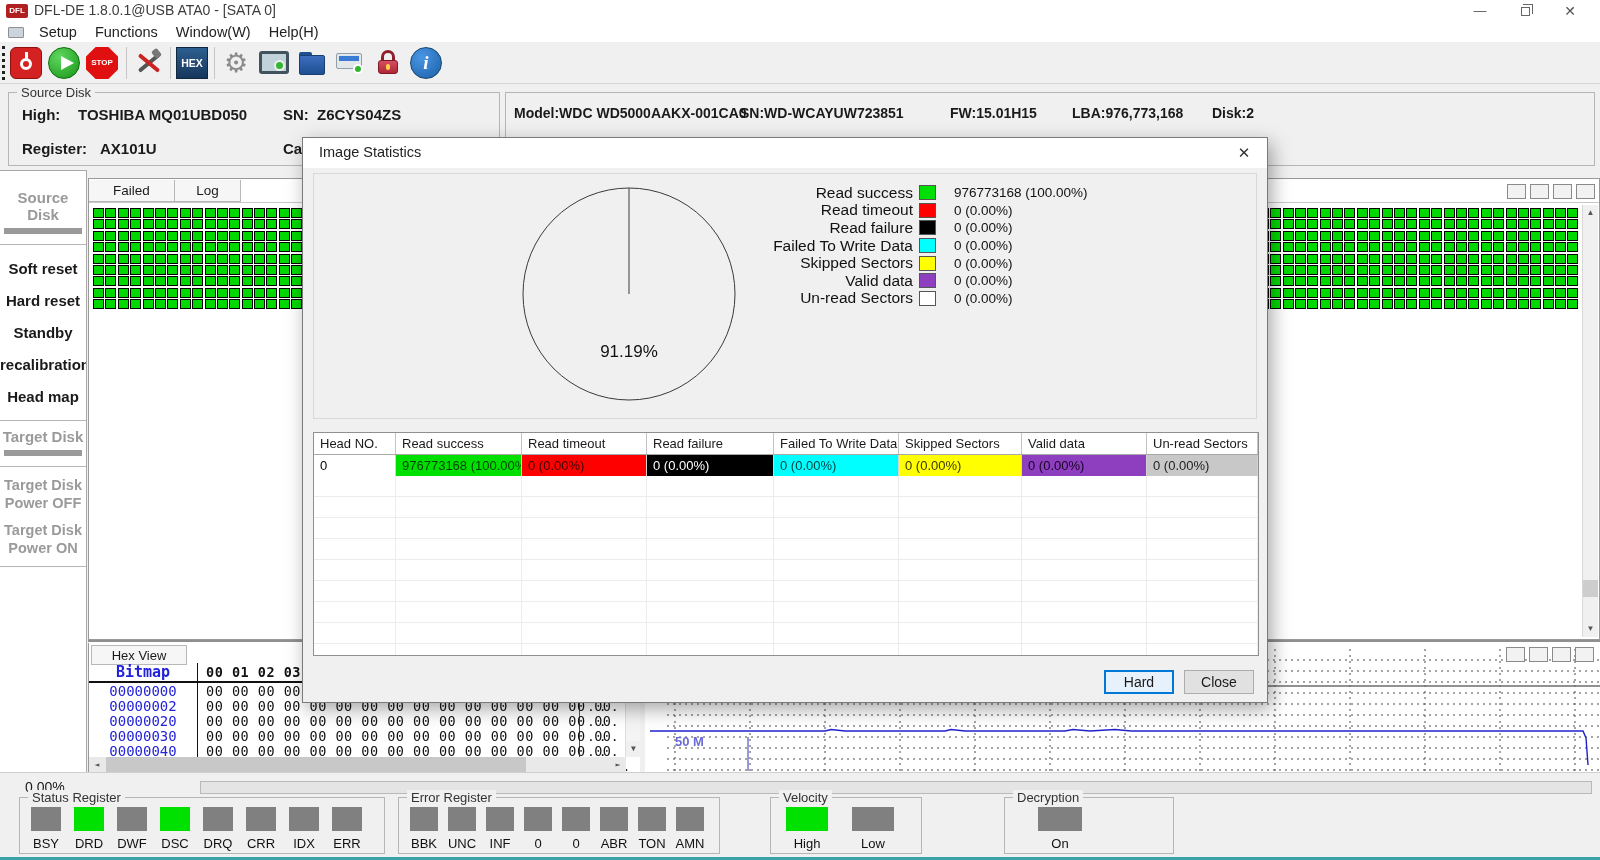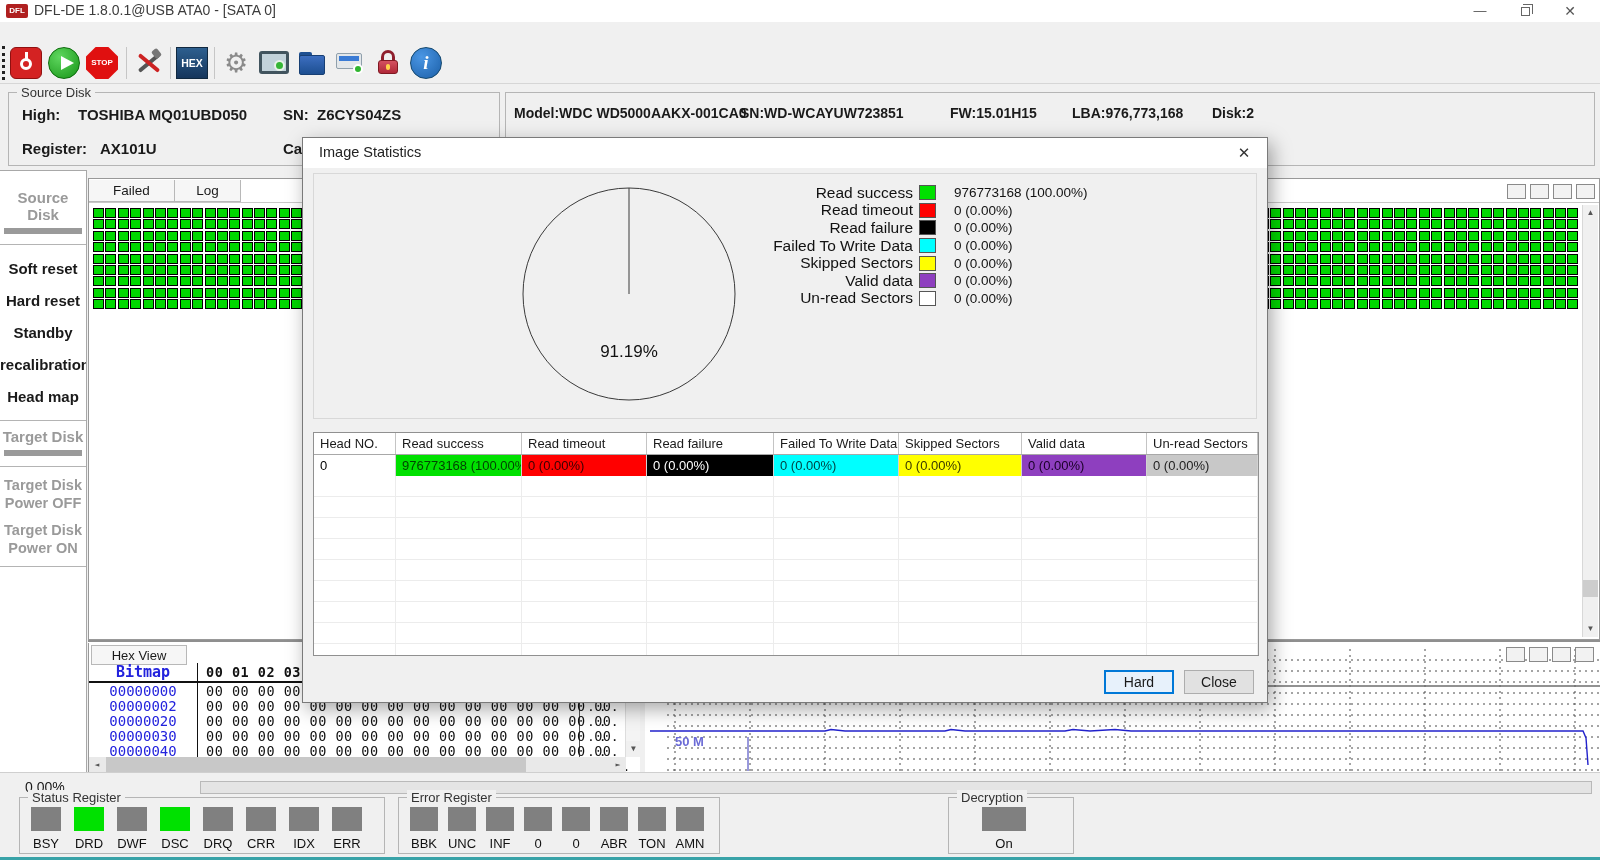--- a/index.html
+++ b/index.html
@@ -134,20 +134,27 @@
 <div id="app">
 
   <div id="titlebar">
     <div id="logo">DFL</div>
     <div id="title-text">DFL-DE 1.8.0.1@USB ATA0 - [SATA 0]</div>
     <div class="winbtn" style="left:1463px">—</div>
     <div class="winbtn" style="left:1508px"><span class="rst"></span></div>
     <div class="winbtn" style="left:1553px;font-size:14px">✕</div>
   </div>
 
+  <div id="menubar">
+    <div id="mdi-icon"></div>
+    <div id="menu-items"><span class="menu-item">Setup</span><span class="menu-item">Functions</span><span class="menu-item">Window(W)</span><span class="menu-item">Help(H)</span></div>
+    <div class="mdibtn" style="left:1543px">–</div>
+    <div class="mdibtn" style="left:1562px"><span class="rst-s"></span></div>
+    <div class="mdibtn" style="left:1581px">✕</div>
+  </div>
 
   <div id="toolbar">
     <div id="grip"></div>
     <div class="tbtn" id="ic-power" style="left:10px">
         <div class="ring"></div>
         <div class="stem"></div>
       </div>
     <div class="tbtn" id="ic-play" style="left:48px">
         <div class="tri"></div>
       </div>
@@ -1457,21 +1464,34 @@
           <div class="ledcol" style="width: 32px;">
             <div class="led" style="width: 28px;"></div>
             <div class="ledlab">TON</div>
           </div>
           <div class="ledcol" style="width: 32px;">
             <div class="led" style="width: 28px;"></div>
             <div class="ledlab">AMN</div>
           </div>
         </div>
     </div>
-    <div class="lgroup" style="left:948px;width:126px">
+    <div class="lgroup" style="left:770px;width:152px">
+      <span class="glabel">Velocity</span>
+      <div class="lrow" style="gap:22px;padding-left:14px">
+          <div class="ledcol" style="width: 44px;">
+            <div class="led on" style="width: 42px;"></div>
+            <div class="ledlab">High</div>
+          </div>
+          <div class="ledcol" style="width: 44px;">
+            <div class="led" style="width: 42px;"></div>
+            <div class="ledlab">Low</div>
+          </div>
+        </div>
+    </div>
+    <div class="lgroup" style="left:1004px;width:170px">
       <span class="glabel">Decryption</span>
       <div class="lrow" style="padding-left:32px">
           <div class="ledcol" style="width: 46px;">
             <div class="led" style="width: 44px;"></div>
             <div class="ledlab">On</div>
           </div>
         </div>
     </div>
   </div>
 

